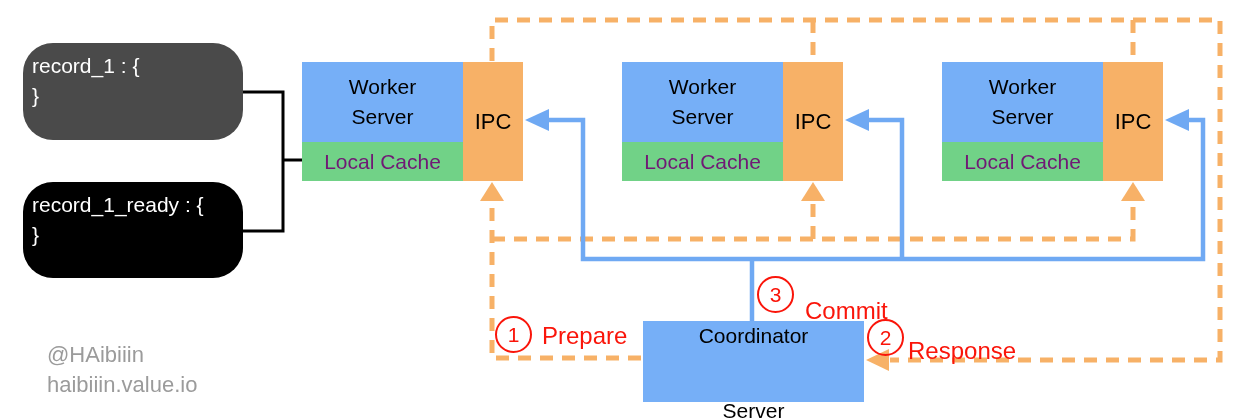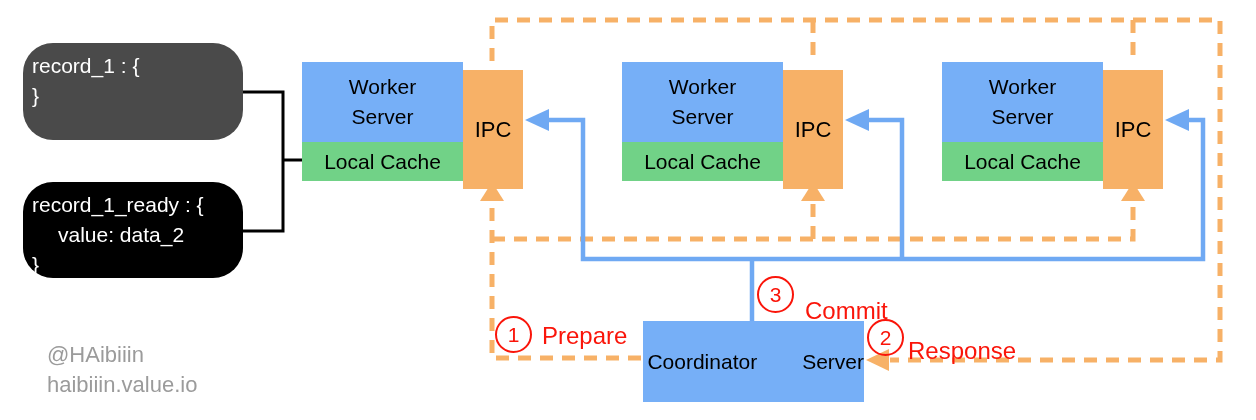--- a/index.html
+++ b/index.html
@@ -27,26 +27,26 @@
   .record{position:absolute;left:23px;width:220px;color:#fff;font-size:21px;line-height:30px;padding:8px 0 0 9px;border-radius:30px;}
   .record-1{top:43px;height:97px;background:var(--record-gray);}
   .record-2{top:182px;height:96px;background:var(--record-black);}
   .record .indent{padding-left:26px;}
 
   .worker{position:absolute;top:62px;width:221px;height:84px;border-radius:17px;}
   .worker .main{position:absolute;left:0;top:0;width:161px;height:80px;background:var(--box-blue);
     display:flex;flex-direction:column;align-items:center;justify-content:center;
     font-size:21px;line-height:30px;color:#000;}
   .worker .cache{position:absolute;left:0;top:80px;width:161px;height:39px;background:var(--green);
-    display:flex;align-items:center;justify-content:center;font-size:21px;color:#000000;}
-  .worker .ipc{position:absolute;left:161px;top:8px;width:60px;height:119px;background:var(--orange);
+    display:flex;align-items:center;justify-content:center;font-size:21px;color:#701a75;}
+  .worker .ipc{position:absolute;left:161px;top:0;width:60px;height:119px;background:var(--orange);
     display:flex;align-items:center;justify-content:center;font-size:22px;color:#000;}
 
   .coordinator{position:absolute;left:643px;top:321px;width:221px;height:81px;background:var(--box-blue);
-    display:flex;align-items:center;justify-content:flex-end;
+    display:flex;flex-direction:column;align-items:center;justify-content:space-between;
     font-size:21px;line-height:30px;color:#000;gap:45px;}
 
   .step-circle{position:absolute;width:37px;height:37px;border:2.5px solid var(--red);border-radius:50%;
     display:flex;align-items:center;justify-content:center;color:var(--red);font-size:21px;background:transparent;}
   .step-label{position:absolute;color:var(--red);font-size:24px;white-space:nowrap;}
   #step1-circle{left:495px;top:316px;}
   #step1-label{left:542px;top:322px;}
   #step2-circle{left:867px;top:319px;}
   #step2-label{left:908px;top:337px;}
   #step3-circle{left:757px;top:276px;}
@@ -85,21 +85,20 @@
     <polygon class="blue-arrow" points="845,120 869,109 869,131"></polygon>
     <polygon class="blue-arrow" points="1165,120 1189,109 1189,131"></polygon>
   </svg>
 
   <div class="record record-1">
     <div>record_1 : {</div>
     <div>}</div>
   </div>
   <div class="record record-2">
     <div>record_1_ready : {</div>
-    <div class="indent">value: data_2</div>
     <div>}</div>
   </div>
 
   <div class="worker" style="left:302px">
     <div class="main">
       <div>Worker</div>
       <div>Server</div>
     </div>
     <div class="cache">Local Cache</div>
     <div class="ipc">IPC</div>

